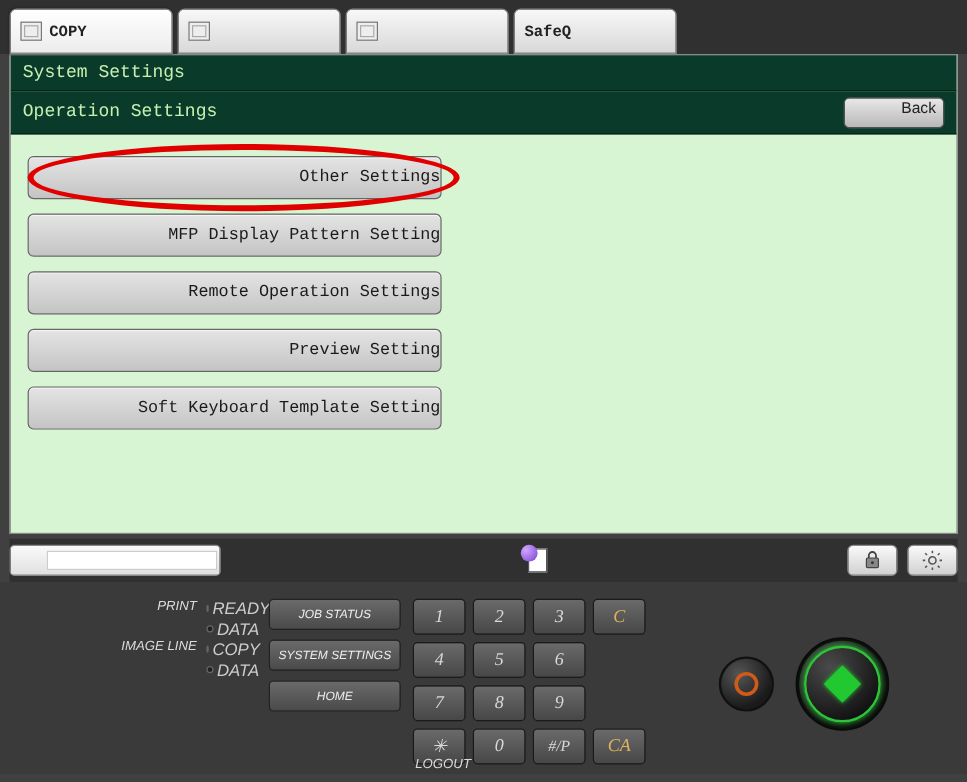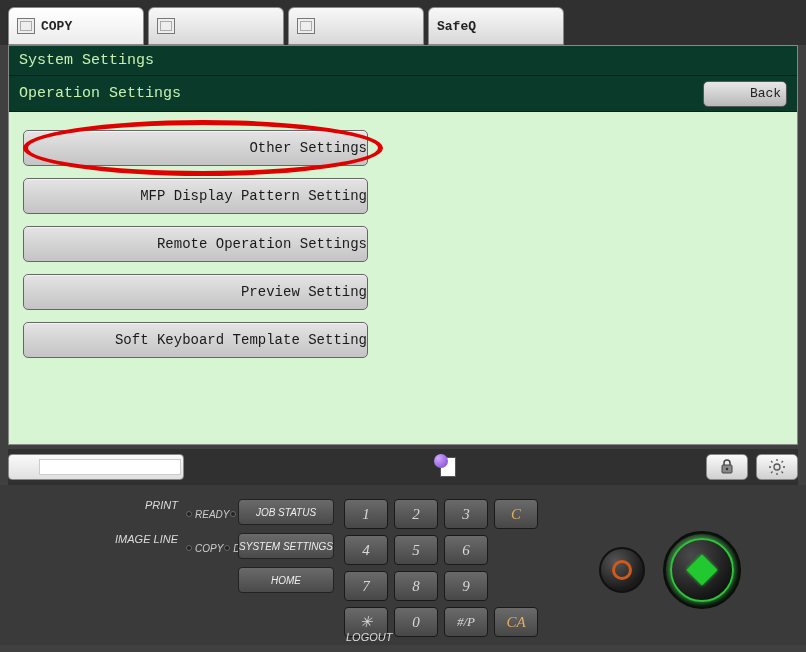--- a/index.html
+++ b/index.html
@@ -71,23 +71,22 @@
   .bar-dark.title1 { height: 30px; }
   .bar-dark.title2 { height: 36px; }
   .back-btn {
     width: 84px;
     height: 26px;
     background: linear-gradient(#e8e8e8, #b8b8b8);
     border: 1px solid #555;
     border-radius: 5px;
     font-size: 13px;
     color: #222;
-    font-family: Liberation Mono, monospace;
-    display: flex;
-    align-items: center;
+    font-family: Liberation Sans, sans-serif;
+    display: flex;
     justify-content: center;
     padding-left: 41px;
   }
   .options-area {
     flex: 1;
     padding: 18px 14px;
     display: flex;
     flex-direction: column;
     gap: 12px;
     position: relative;
@@ -205,34 +204,35 @@
   .hw-label {
     color:#ddd;
     font-size:11px;
     font-style:italic;
     text-align:right;
     font-family: Arial, sans-serif;
     width:78px;
   }
   .led-group {
     display:flex;
+    flex-direction:column;
     gap:1px;
-    font-size:10px;
+    font-size:14px;
     color:#ccc;
     font-style:italic;
     font-family: Arial, sans-serif;
     width:44px;
   }
   .led-row { display:flex; align-items:center; gap:3px; }
   .led {
     width:6px;height:6px;border-radius:50%;
     background:#222;border:1px solid #666;
   }
   .hw-btn {
-    width: 96px;
+    width: 110px;
     height: 26px;
     background: linear-gradient(#6a6a6a,#4a4a4a);
     border:1px solid #222;
     border-radius:4px;
     color:#eee;
     font-size:10px;
     font-style:italic;
     font-family: Arial, sans-serif;
     display:flex;
     align-items:center;

